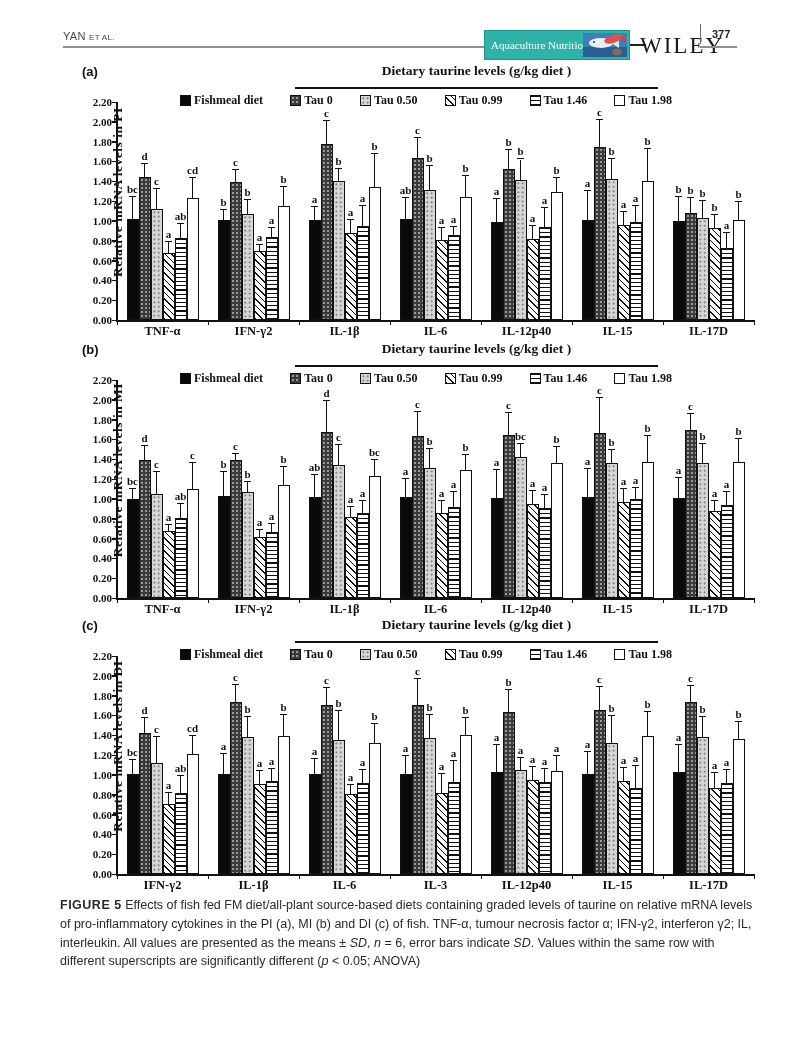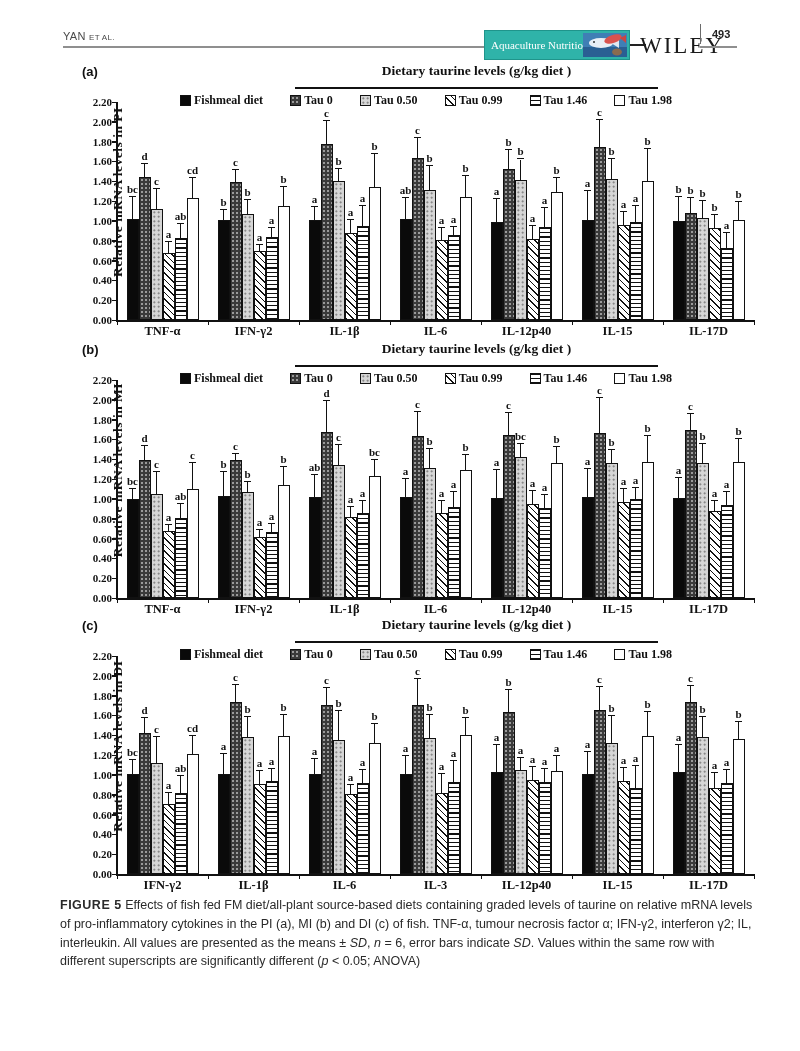--- a/index.html
+++ b/index.html
@@ -87,21 +87,21 @@
         <polygon points="28,10 36,5 36,15" fill="#dfe8f2"></polygon>
         <ellipse cx="30" cy="6" rx="9" ry="4" fill="#d9534f" transform="rotate(-18 30 6)"></ellipse>
         <polygon points="37,5 43,2 43,10" fill="#c84743"></polygon>
         <circle cx="11" cy="9" r="1" fill="#333"></circle>
         <ellipse cx="34" cy="19" rx="5" ry="3.5" fill="#8a6b4f"></ellipse>
       </svg>
     </div>
     <div class="dash"></div>
     <div class="wiley">WILEY</div>
     <div class="vsep"></div>
-    <div class="pageno">493</div>
+    <div class="pageno">377</div>
     <div class="hrule2"></div>
   </div>
 
   <div class="chart" style="top:62px">
       <div class="panel-label">(a)</div>
       <div class="ctitle">Dietary taurine levels (g/kg diet )</div>
       <div class="overline"></div>
       <div class="legend">
         <div class="lgi">
           <div class="lgm p0"></div>

